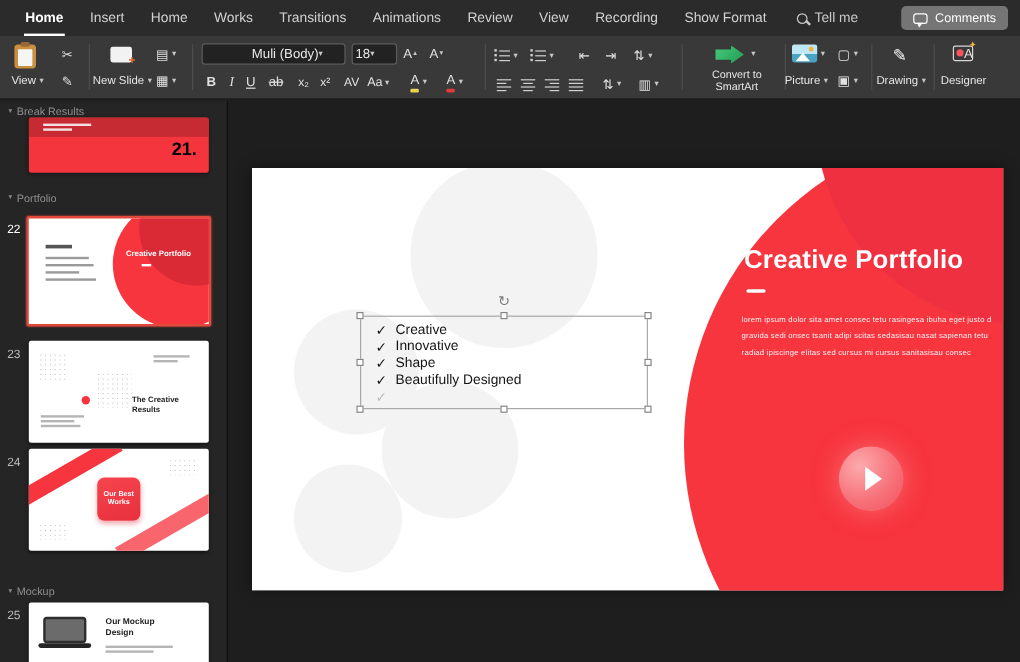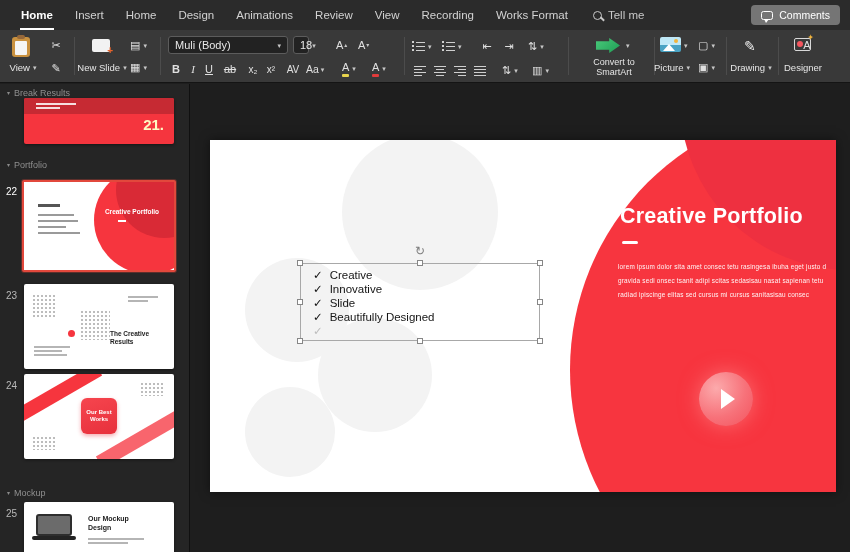--- a/index.html
+++ b/index.html
@@ -18,21 +18,21 @@
   .pill{background:#757575;border-radius:4px;padding:4px 10px;font-size:10.5px;color:#fff;display:flex;align-items:center;gap:6px;white-space:nowrap}
   .bub{position:relative;width:12px;height:9px;border:1.3px solid #fff;border-radius:2.5px;display:inline-block}
   .bub::after{content:"";position:absolute;left:2px;bottom:-4px;border-left:2px solid transparent;border-right:3px solid transparent;border-top:4px solid #fff}
 
   
   .ribbon{position:absolute;left:0;top:30px;right:0;height:53px;background:#393939;border-bottom:1px solid #141414}
   .sep{position:absolute;top:7px;bottom:7px;width:1px;background:#4c4c4c}
   .rb{position:absolute;display:flex;align-items:center;justify-content:center;color:#e0e0e0;font-size:11px;height:18px;border-radius:3px;white-space:nowrap;cursor:default}
   .lbl{position:absolute;color:#e6e6e6;font-size:9.5px;display:flex;align-items:center;gap:3px;justify-content:center;white-space:nowrap}
   .cv{font-size:7px;color:#c7c7c7;line-height:1}
-  .combo{position:absolute;background:#222;border:1px solid #5c5c5c;border-radius:3px;color:#e8e8e8;font-size:11px;display:flex;align-items:center;padding:0 6px;justify-content:space-between;height:18px}
+  .combo{position:absolute;background:#222;border:1px solid #5c5c5c;border-radius:3px;color:#e8e8e8;font-size:11px;display:flex;align-items:center;padding:0 18px;justify-content:flex-end;height:18px}
   .clip{position:absolute;width:18px;height:20px;background:#c9913f;border-radius:3px}
   .clip::before{content:"";position:absolute;left:3px;top:4px;right:3px;bottom:2px;background:#f5f5f5;border-radius:1px}
   .clip::after{content:"";position:absolute;left:5px;top:-2px;width:8px;height:4px;background:#96683a;border-radius:2px}
   .nslide{position:absolute;width:18px;height:13px;background:#f2f2f2;border-radius:2px}
   .nslide .plus{position:absolute;right:-3px;bottom:-4px;color:#e8642c;font-weight:bold;font-size:10px;line-height:10px}
   .smart{position:absolute;width:24px;height:15px;background:linear-gradient(135deg,#49c97a,#1f9e55);clip-path:polygon(0 22%,55% 22%,55% 0,100% 50%,55% 100%,55% 78%,0 78%)}
   .pic{position:absolute;width:21px;height:15px;border-radius:2px;background:linear-gradient(180deg,#bfe8f7 0 52%,#4aa3c4 52% 100%)}
   .pic::before{content:"";position:absolute;right:3px;top:2px;width:4px;height:4px;border-radius:50%;background:#f2b43c}
   .pic::after{content:"";position:absolute;left:3px;bottom:1px;border-left:6px solid transparent;border-right:6px solid transparent;border-bottom:7px solid #fff}
   .pen{position:absolute;color:#f0f0f0;font-size:14px;transform:rotate(0deg)}
@@ -82,26 +82,27 @@
 </style>
 </head>
 <body>
 
 <div id="app">
 
   <div class="menubar">
     <div class="menu-item active">Home</div>
     <div class="menu-item">Insert</div>
     <div class="menu-item">Home</div>
-    <div class="menu-item">Design</div>
+    <div class="menu-item">Works</div>
+    <div class="menu-item">Transitions</div>
     <div class="menu-item">Animations</div>
     <div class="menu-item">Review</div>
     <div class="menu-item">View</div>
     <div class="menu-item">Recording</div>
-    <div class="menu-item">Works Format</div>
+    <div class="menu-item">Show Format</div>
     <div class="tellme">
       <span class="mag"></span>
       <span>Tell me</span>
     </div>
     <div class="menubar-right">
       <div class="pill">
         <span class="bub"></span>
         <span>Comments</span>
       </div>
 
@@ -275,21 +276,21 @@
   <div class="sidebar">
 
     <div class="sec" style="top:4px">
       <span class="cv">▾</span>
       <span>Break Results</span>
     </div>
 
     <div class="thumb" style="top:14px;height:46px;background:#f5353e">
       <div style="position:absolute;left:0;top:0;right:0;height:16px;background:#c62a33"></div>
       <div class="bars" style="left:12px;top:5px;width:44px;height:8px;background-image:linear-gradient(#fff 0 0),linear-gradient(#fff 0 0);background-size:40px 2px,24px 2px;background-position:0 0,0 4px;opacity:.85"></div>
-      <div style="position:absolute;right:10px;top:18px;color:#fef9c3;font-weight:800;font-size:15px">21.</div>
+      <div style="position:absolute;right:10px;top:18px;color:#000000;font-weight:800;font-size:15px">21.</div>
     </div>
 
     <div class="sec" style="top:76px">
       <span class="cv">▾</span>
       <span>Portfolio</span>
     </div>
 
     <div class="snum" style="top:102px;color:#fff">22</div>
     <div class="thumb" style="top:96px;left:22px;width:154px;height:92px;border:2px solid #e2483c;box-shadow:0 0 0 1px rgba(226,72,60,.3)">
       <div style="position:absolute;right:-30px;top:-16px;width:110px;height:108px;border-radius:50%;background:#f6353e"></div>
@@ -373,21 +374,21 @@
           <div class="chk">
             <span>✓</span>
             <span>Creative</span>
           </div>
           <div class="chk">
             <span>✓</span>
             <span>Innovative</span>
           </div>
           <div class="chk">
             <span>✓</span>
-            <span>Slide</span>
+            <span>Shape</span>
           </div>
           <div class="chk">
             <span>✓</span>
             <span>Beautifully Designed</span>
           </div>
           <div class="chk faint">
             <span>✓</span>
           </div>
         </div>
       </div>

